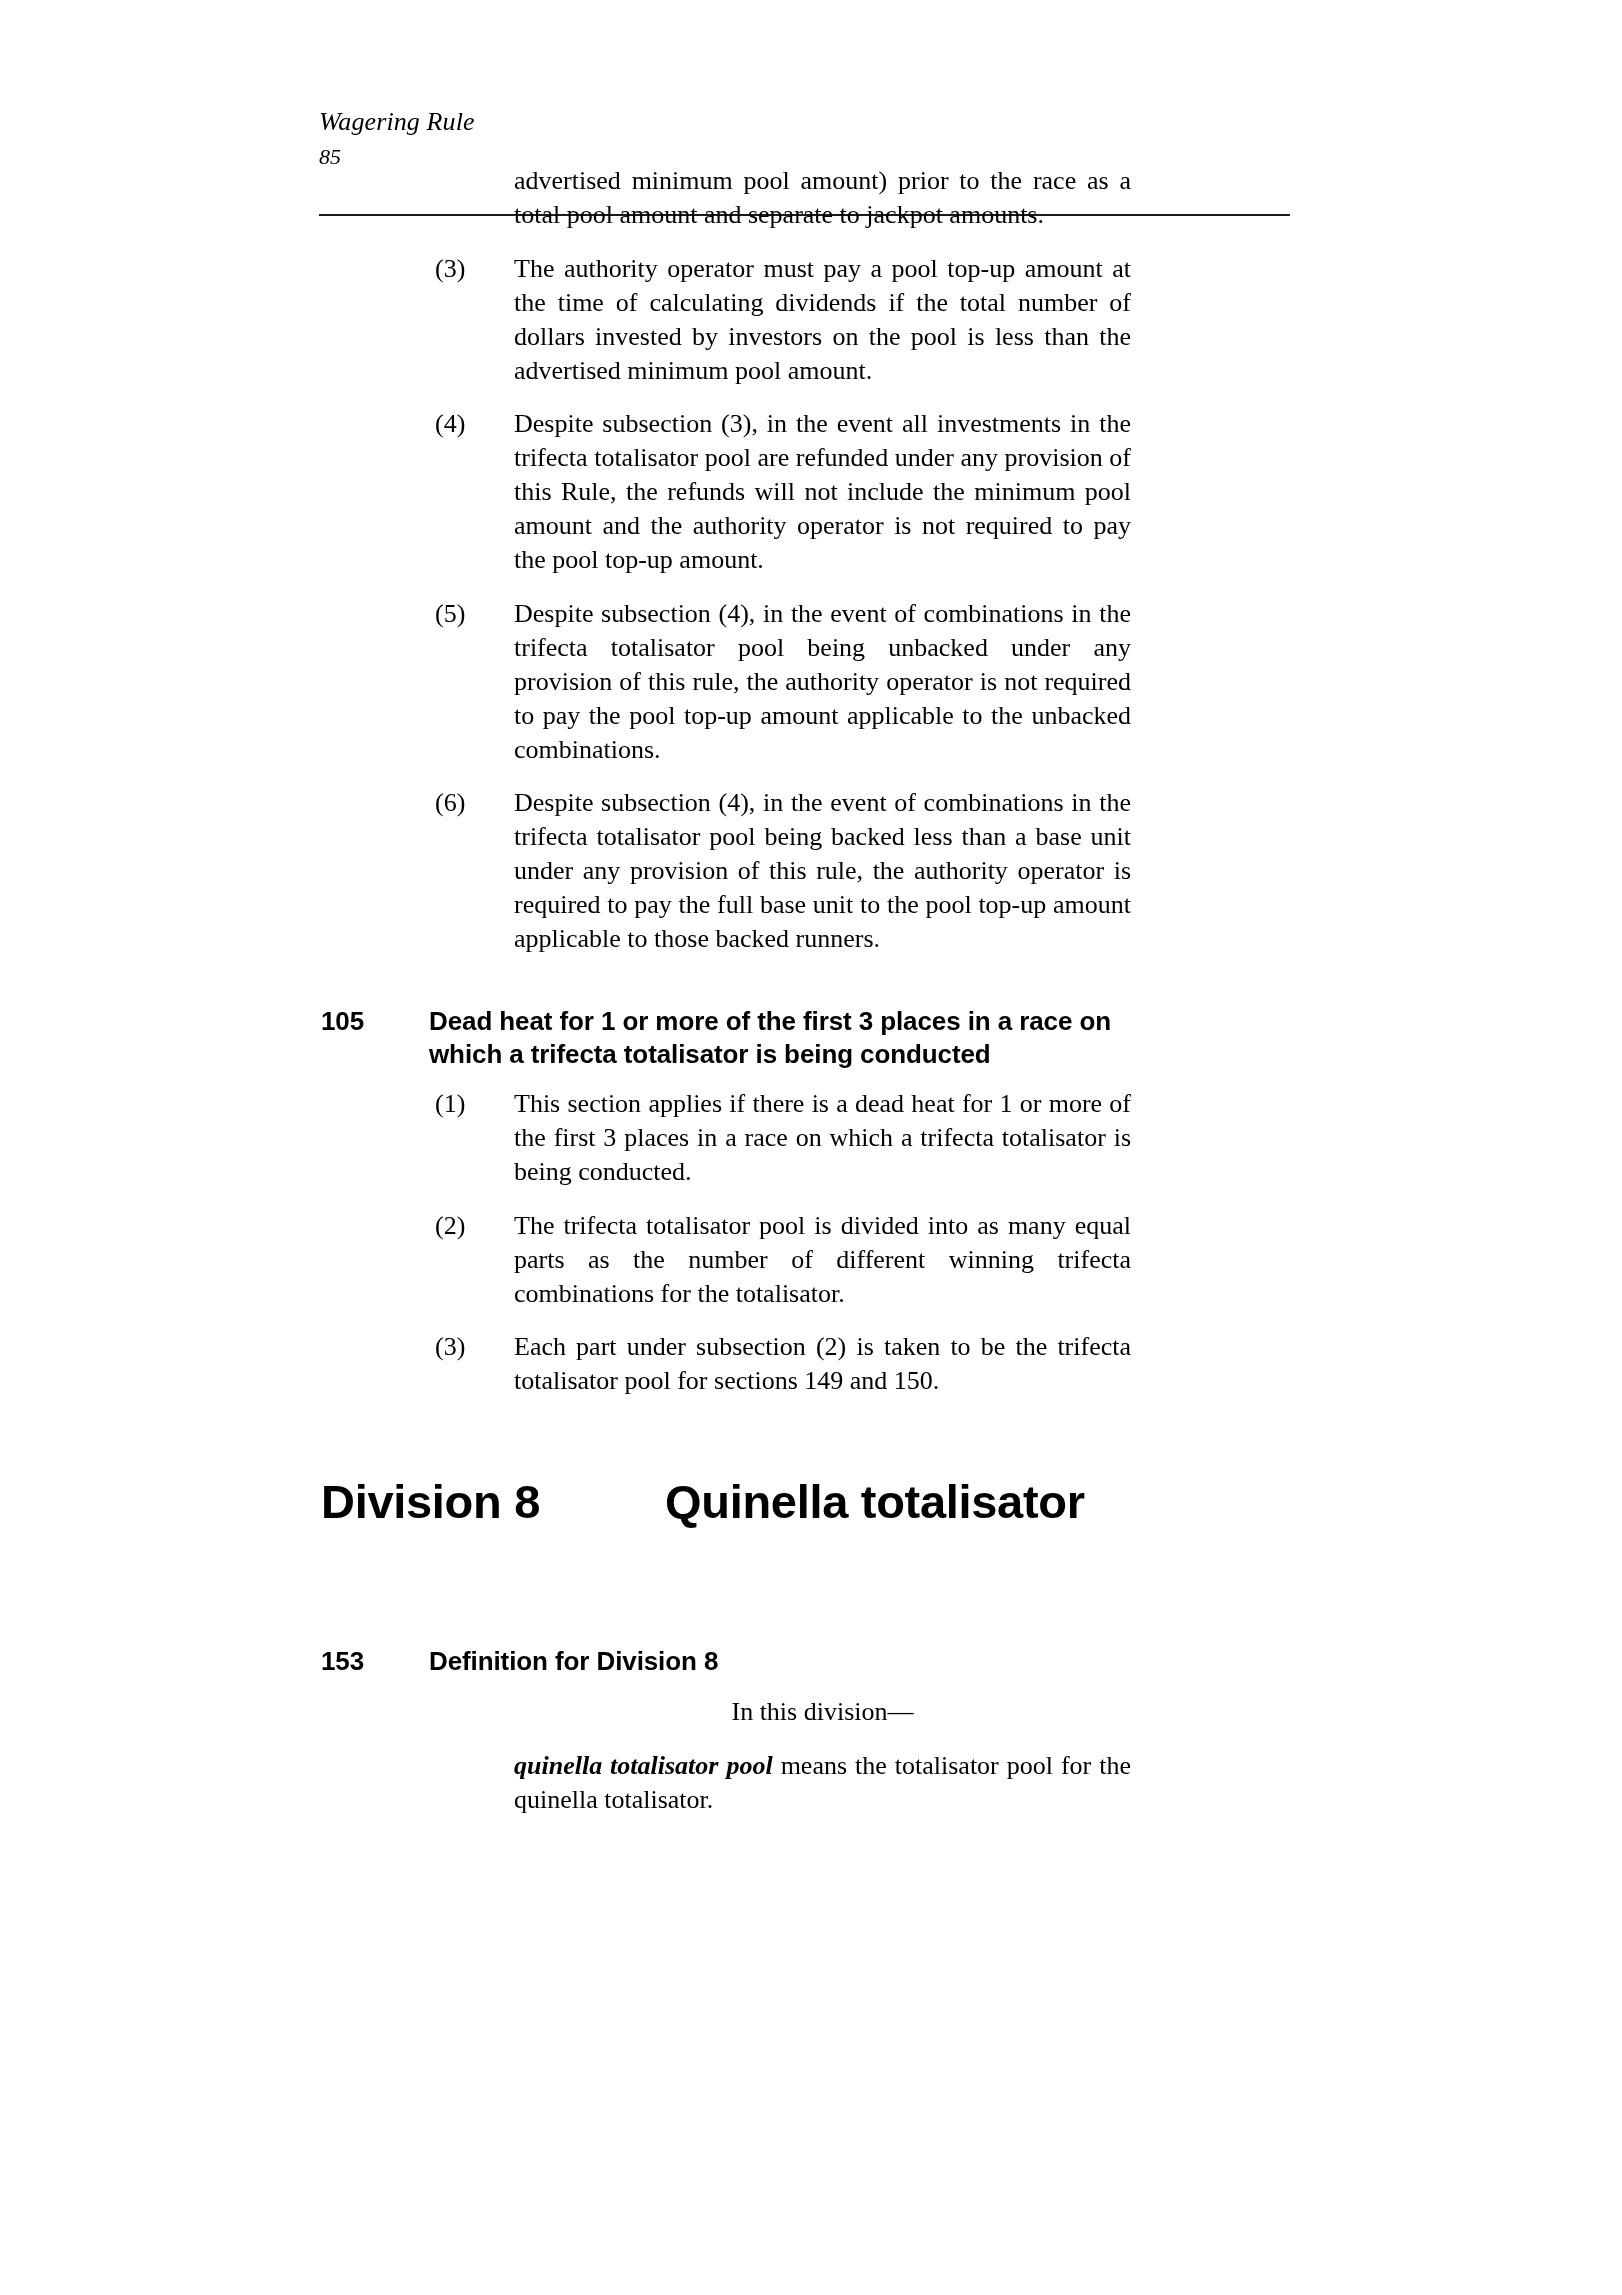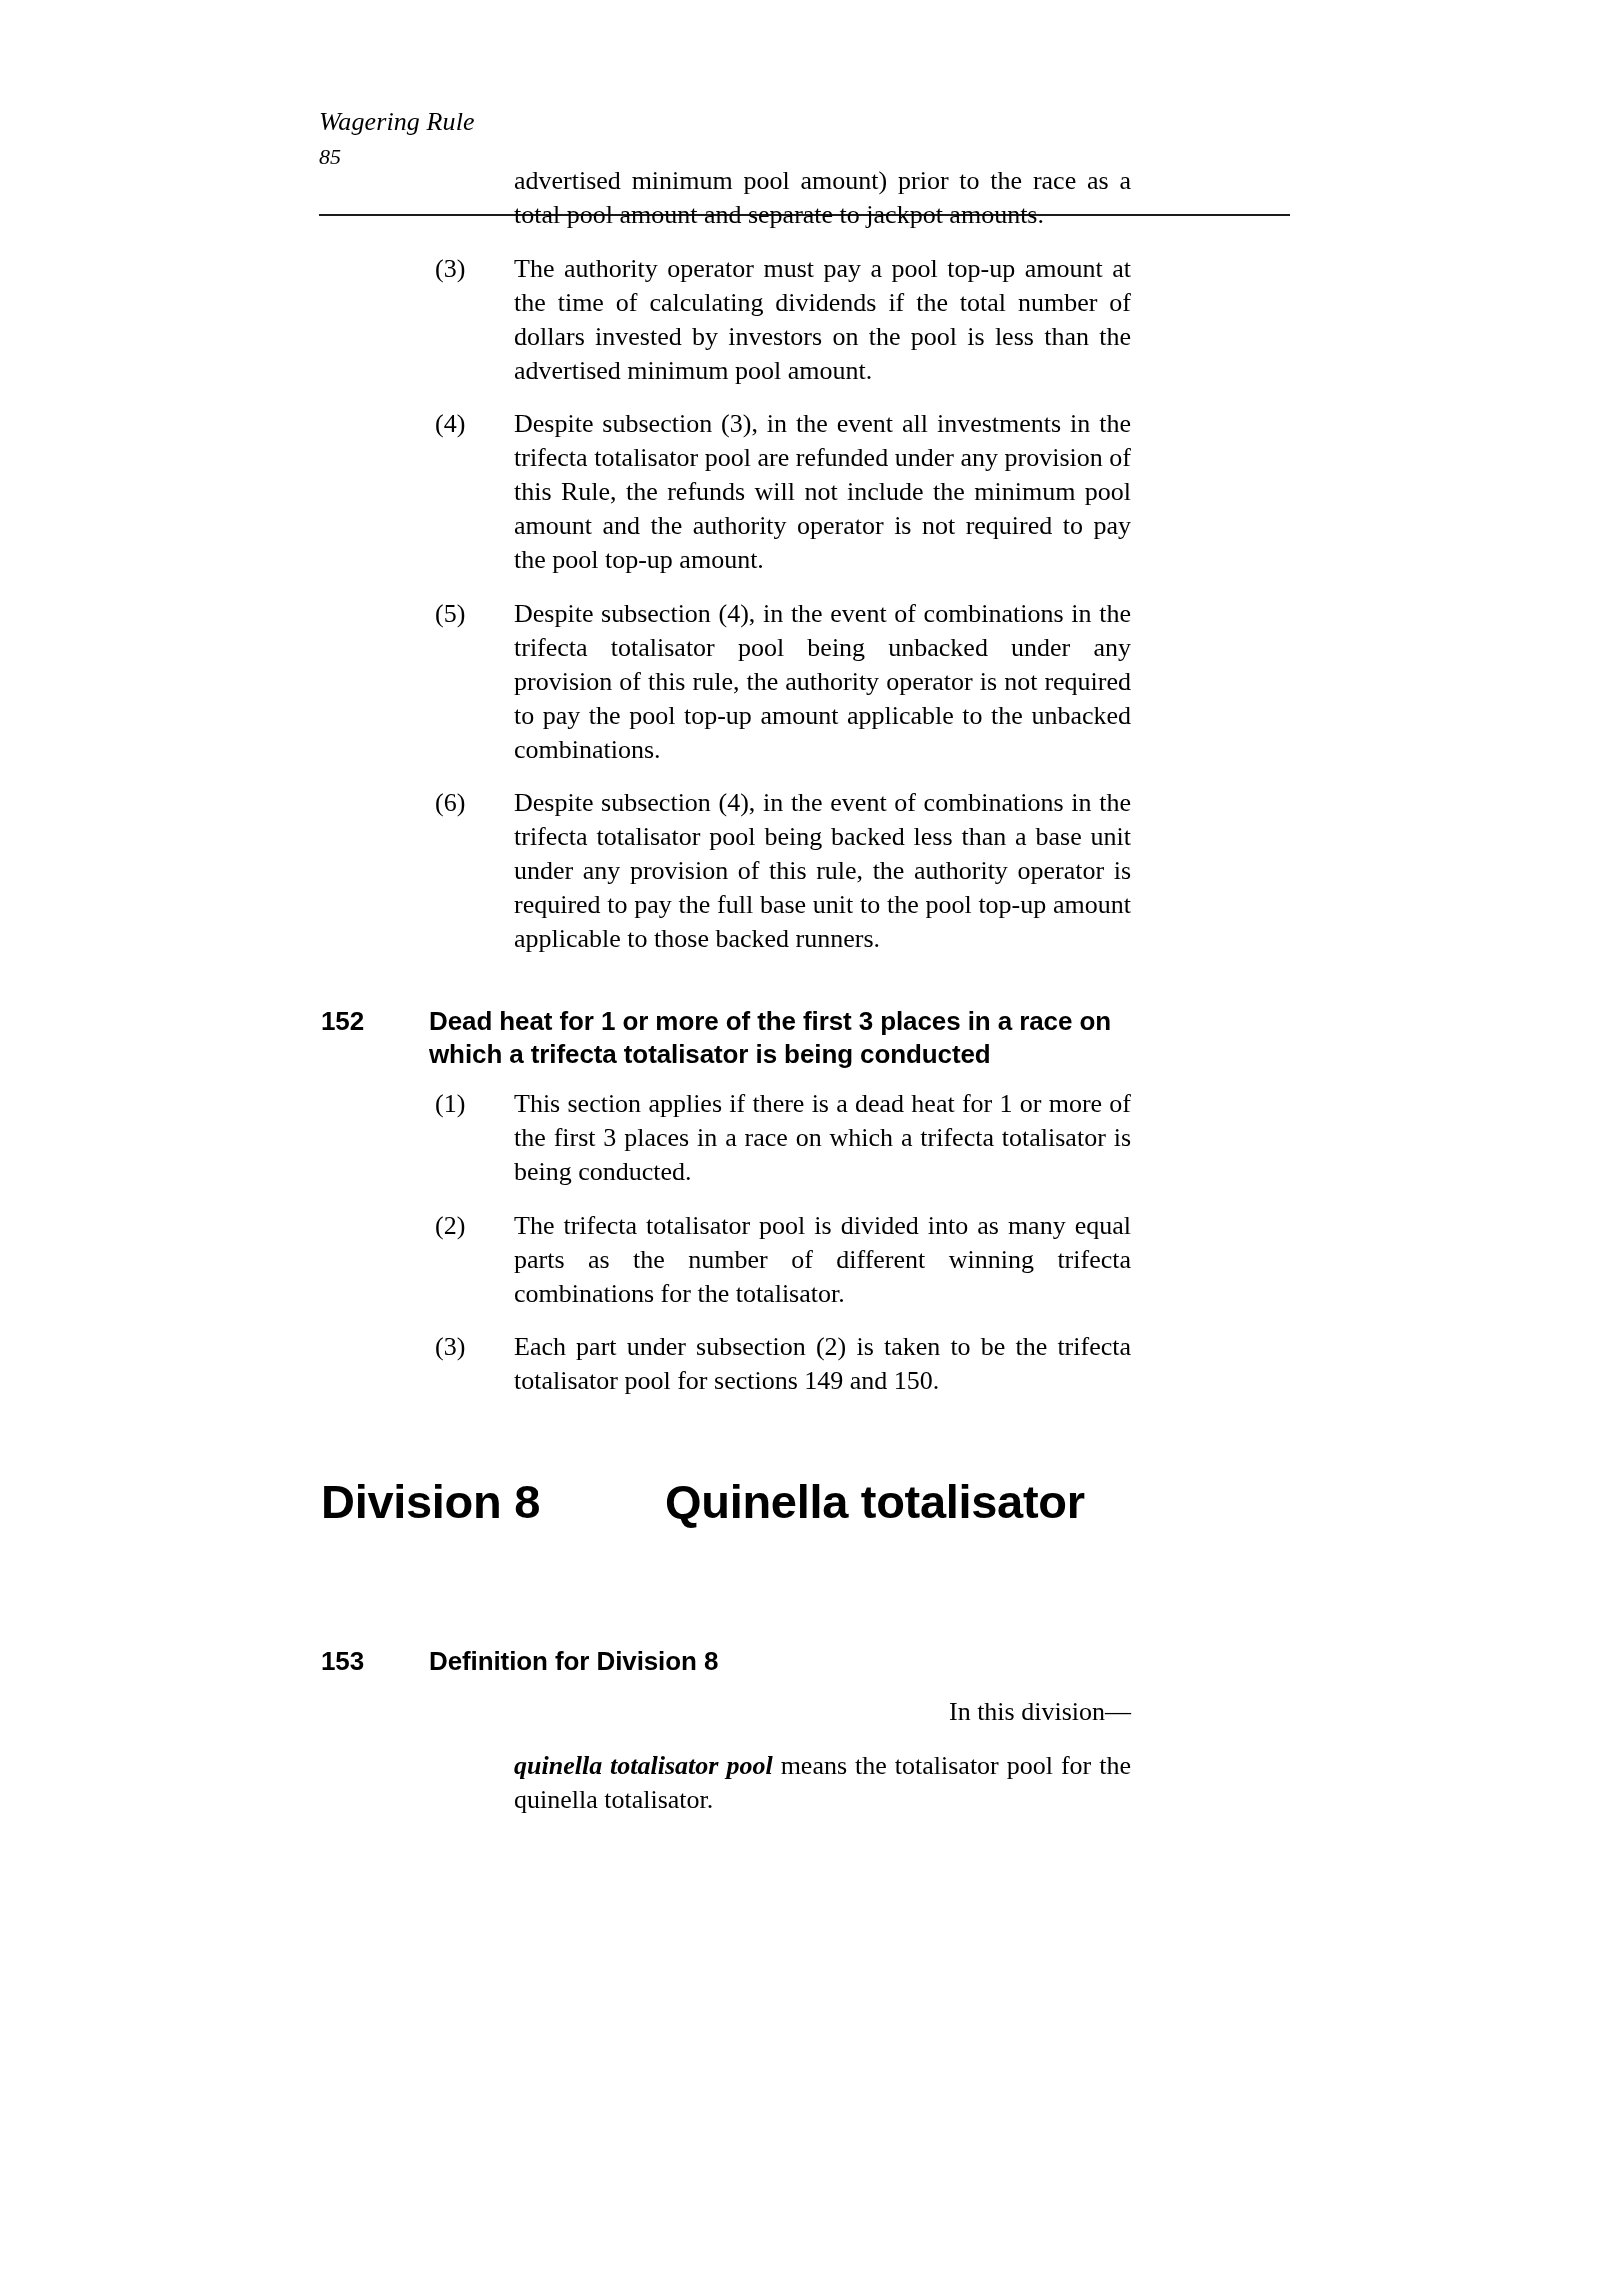--- a/index.html
+++ b/index.html
@@ -137,21 +137,21 @@
     padding-right: 314px;
     font-size: 26px;
     line-height: 34px;
     text-align: justify;
   }
   .defterm {
     font-weight: bold;
     font-style: italic;
   }
 
-  .nojustify { text-align: right; }
+  .nojustify { text-align: center; }
 </style>
 </head>
 <body>
 
 <div class="page">
 
   <div class="page-header">
     <div class="header-title">Wagering Rule</div>
     <div class="header-pageno">85</div>
   </div>
@@ -185,21 +185,21 @@
     <div class="gap-md"></div>
 
     <div class="subsec">
       <span class="num">(6)</span>
       <span>Despite subsection (4), in the event of combinations in the trifecta totalisator pool being backed less than a base unit under any provision of this rule, the authority operator is required to pay the full base unit to the pool top-up amount applicable to those backed runners.</span>
     </div>
 
     <div style="height:49px;"></div>
 
     <div class="section-head">
-      <span class="secno">152</span>
+      <span class="secno">105</span>
       <span>Dead heat for 1 or more of the first 3 places in a race on which a trifecta totalisator is being conducted</span>
     </div>
 
     <div style="height:15.7px;"></div>
 
     <div class="subsec">
       <span class="num">(1)</span>
       <span>This section applies if there is a dead heat for 1 or more of the first 3 places in a race on which a trifecta totalisator is being conducted.</span>
     </div>
 

